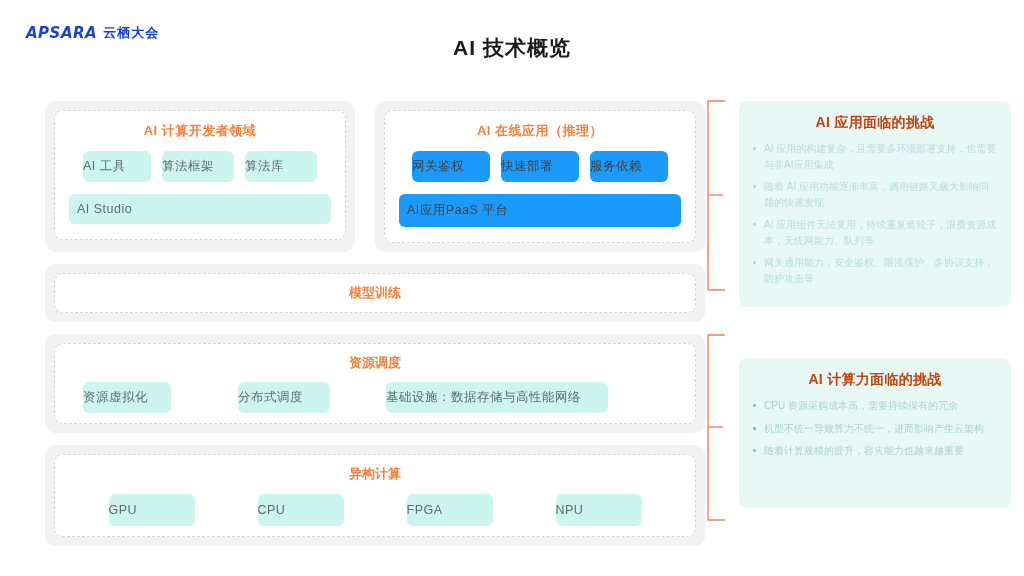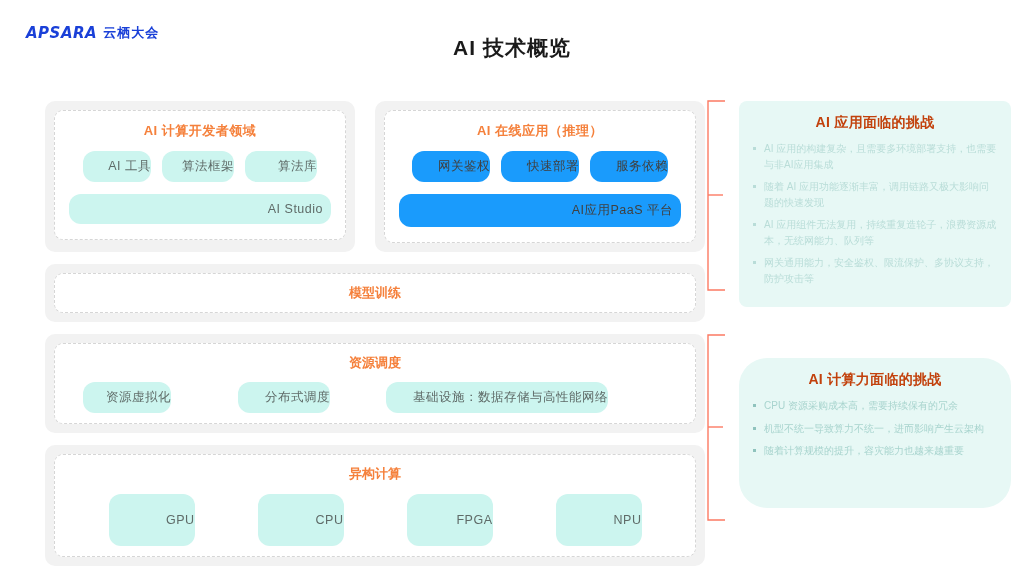--- a/index.html
+++ b/index.html
@@ -41,21 +41,21 @@
     text-align: center; color: #f5803b; font-size: 13px; font-weight: 700;
     letter-spacing: 0.5px; margin-bottom: 11px;
   }
 
   .row-top { display: flex; gap: 20px; }
   .col-left { width: 310px; }
   .col-right { width: 330px; }
 
   .chip-row { display: flex; justify-content: center; gap: 11px; }
   .chip {
-    border-radius: 12px; font-size: 12.5px; text-align: right;
+    border-radius: 6px; font-size: 12.5px; text-align: left;
     padding: 7px 0; letter-spacing: 0.5px; white-space: nowrap;
   }
   .chip-teal { background: #ccf5ef; color: #5f6b68; }
   .chip-blue { background: #1a9bfc; color: #404040; }
   .chip-wide { width: 100%; margin-top: 12px; padding: 8px 8px; }
 
   .chip-w1 { width: 68px; }
   .chip-w2 { width: 72px; }
   .chip-w3 { width: 72px; }
   .chip-b1 { width: 78px; }
@@ -67,32 +67,32 @@
   .band-title { text-align: center; color: #f5803b; font-size: 13px; font-weight: 700; }
 
   .sched-inner { padding: 11px 14px 14px; }
   .sched-chips { display: flex; align-items: center; gap: 0; margin-top: 10px; }
   .sched-chips .chip { margin-right: 0; }
   .sched-1 { width: 88px; margin-left: 14px; }
   .sched-2 { width: 92px; margin-left: 67px; }
   .sched-3 { width: 222px; margin-left: 56px; }
 
   .hetero-chips { display: flex; justify-content: space-around; margin-top: 11px; padding: 0 8px; }
-  .hetero-chips .chip { width: 86px; padding: 19px 0; font-size: 12.5px; }
+  .hetero-chips .chip { width: 86px; padding: 9px 0; font-size: 12.5px; }
 
   
   .bracket { position: absolute; stroke: #fc7a63; fill: none; stroke-width: 1.4; }
 
   
   .panel {
     position: absolute; left: 739px; width: 272px;
     background: #e7f8f5; border-radius: 8px; padding: 13px 14px 14px;
   }
   .panel-1 { top: 101px; min-height: 186px; }
-  .panel-2 { top: 358px; min-height: 150px; border-radius: 28px; }
+  .panel-2 { top: 358px; min-height: 150px; }
   .panel-title {
     text-align: center; font-size: 14px; font-weight: 700; color: #c2410c;
     margin-bottom: 9px; letter-spacing: 0.3px;
   }
   .panel-list { list-style: none; }
   .panel-list li {
     display: flex; gap: 8px; margin-bottom: 7px;
     font-size: 10px; line-height: 1.55; color: #b9ddd8;
   }
   .panel-2 .panel-list li { color: #a8d4ce; }

